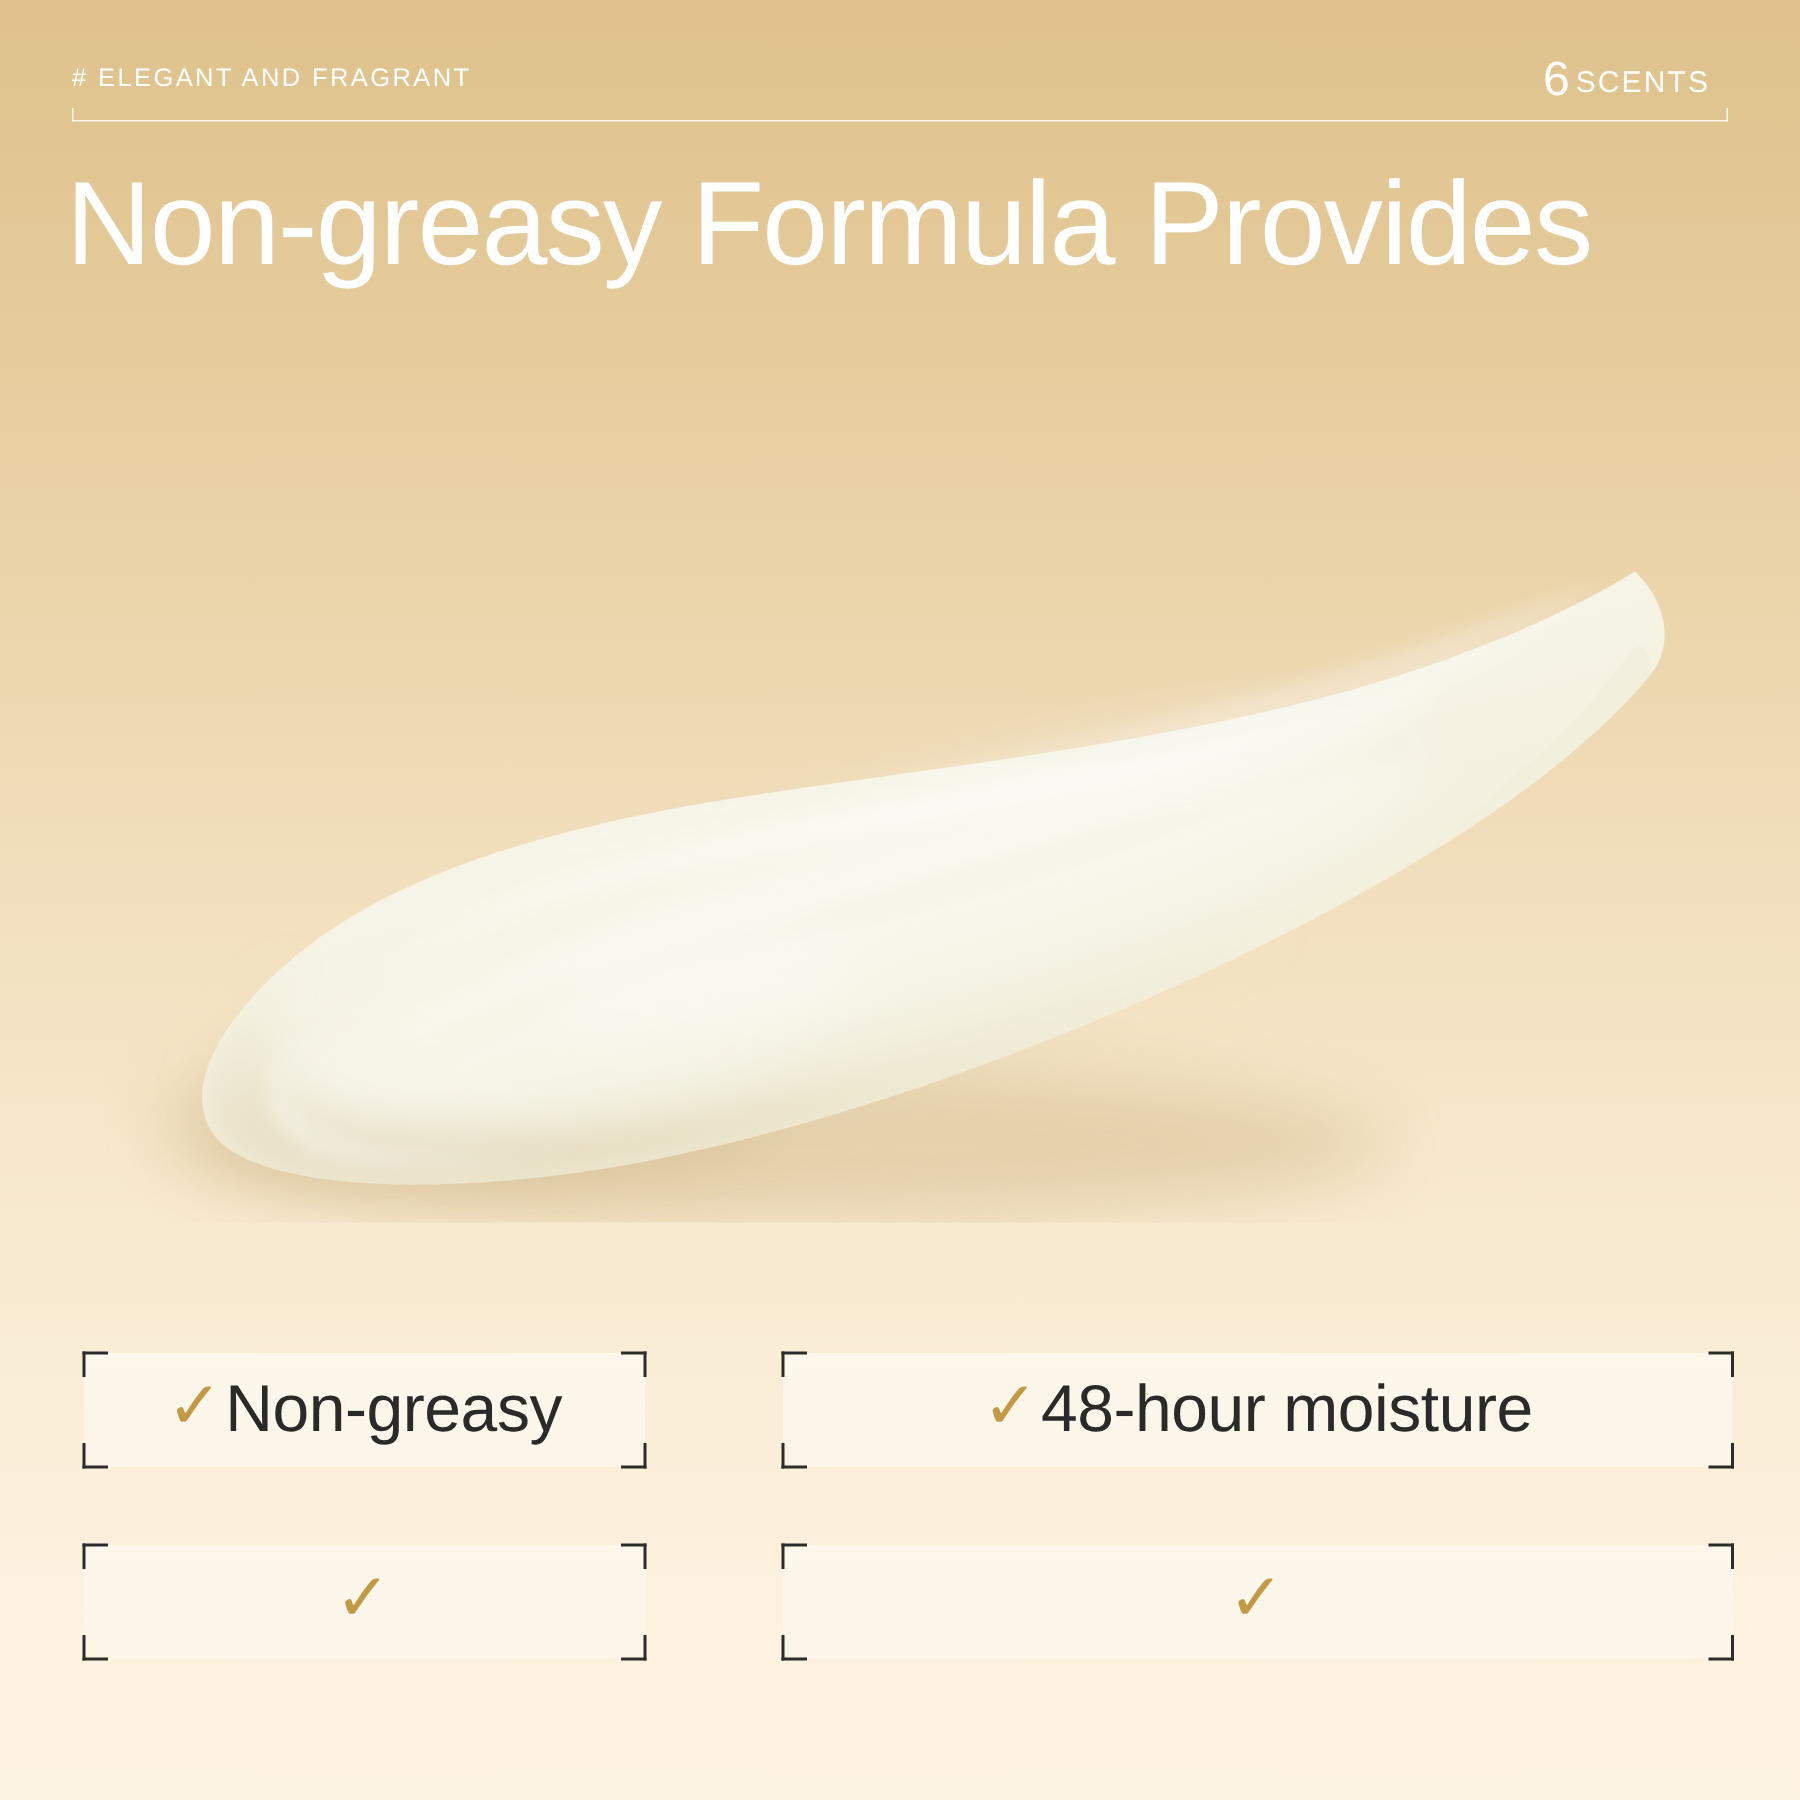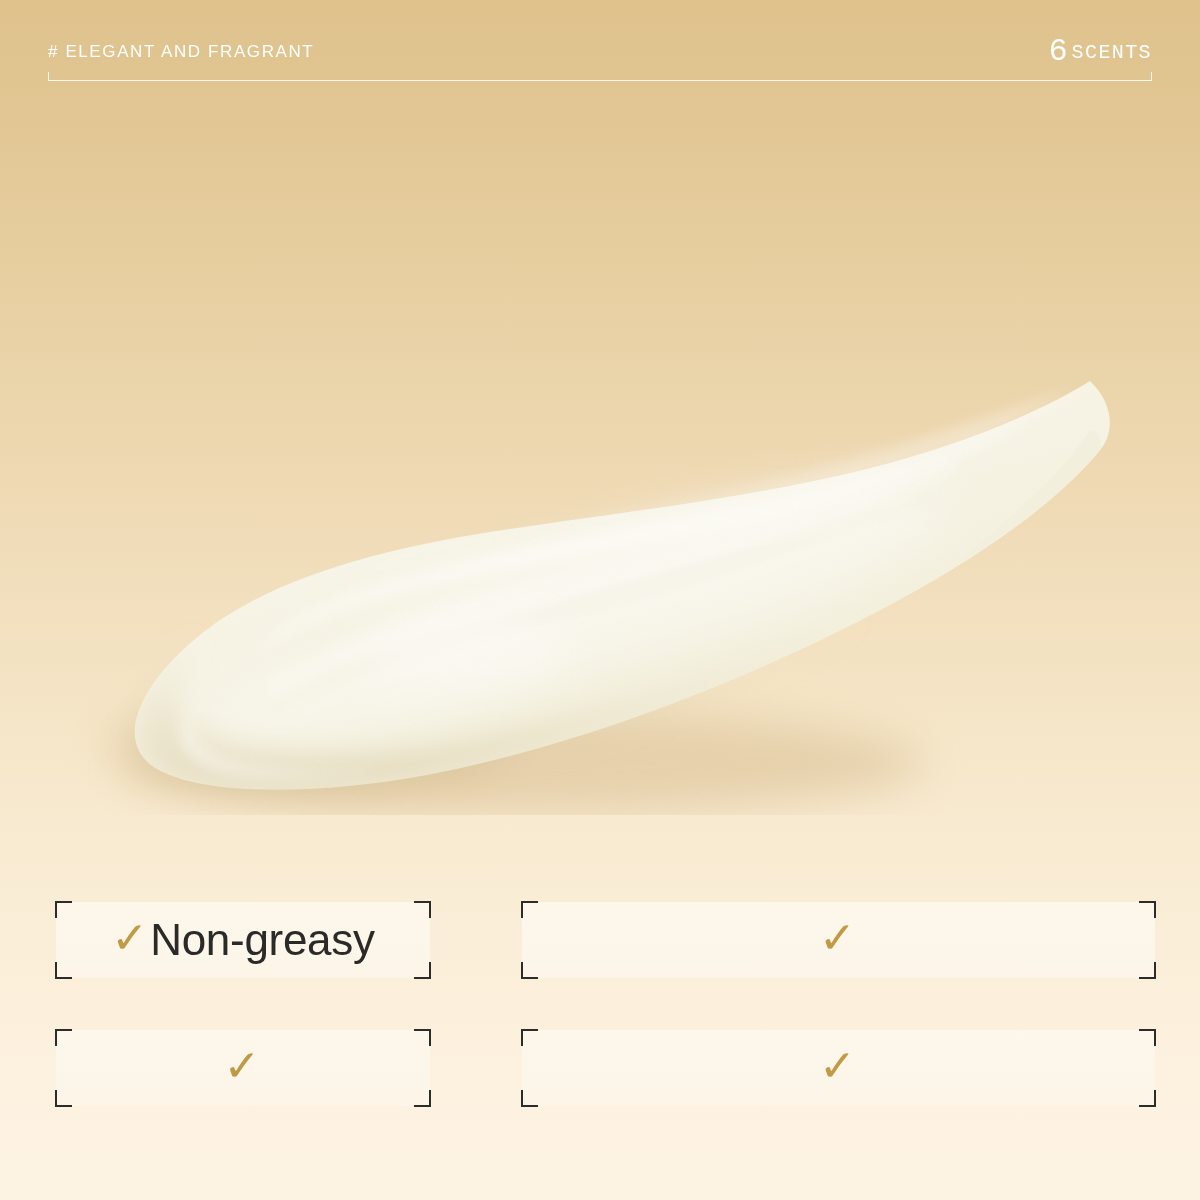--- a/index.html
+++ b/index.html
@@ -42,26 +42,25 @@
     left: 0;
     top: 0;
     font-size: 17px;
     letter-spacing: 1.6px;
     color: #ffffff;
     white-space: nowrap;
     line-height: 20px;
   }
   .scents {
     position: absolute;
-    right: 0;
+    right: 12px;
     top: -6px;
     color: #ffffff;
     white-space: nowrap;
     line-height: 32px;
-    font-family: Liberation Mono, monospace;
   }
   .scents .num {
     font-size: 32px;
     font-weight: 300;
     vertical-align: -2px;
     letter-spacing: 0px;
   }
   .scents .word {
     font-size: 20px;
     letter-spacing: 1.4px;
@@ -170,20 +169,21 @@
 <div id="page">
 
   <div id="header">
     <div class="eyebrow"># ELEGANT AND FRAGRANT</div>
     <div class="scents">
       <span class="num">6</span><span class="word">SCENTS</span>
     </div>
     <div id="rule"></div>
   </div>
 
+  <div id="headline">Non-greasy Formula Provides</div>
 
   <div id="swatch-wrap">
     <svg viewBox="0 0 1090 470" preserveAspectRatio="none" aria-hidden="true">
       <defs>
         <linearGradient id="creamBody" x1="0.15" y1="0.05" x2="0.75" y2="1">
           <stop offset="0%" stop-color="#fbfaf2"></stop>
           <stop offset="22%" stop-color="#f8f6ea"></stop>
           <stop offset="50%" stop-color="#f5f2e2"></stop>
           <stop offset="78%" stop-color="#f2eeda"></stop>
           <stop offset="100%" stop-color="#ece6cd"></stop>
@@ -284,20 +284,21 @@
       <span class="check">✓</span>
       <span class="label">Non-greasy</span>
     </div>
 
     <div class="chip c1">
       <span class="corner tl"></span>
       <span class="corner tr"></span>
       <span class="corner bl"></span>
       <span class="corner br"></span>
       <span class="check">✓</span>
+      <span class="label">48-hour moisture</span>
     </div>
 
     <div class="chip c2">
       <span class="corner tl"></span>
       <span class="corner tr"></span>
       <span class="corner bl"></span>
       <span class="corner br"></span>
       <span class="check">✓</span>
     </div>
 

